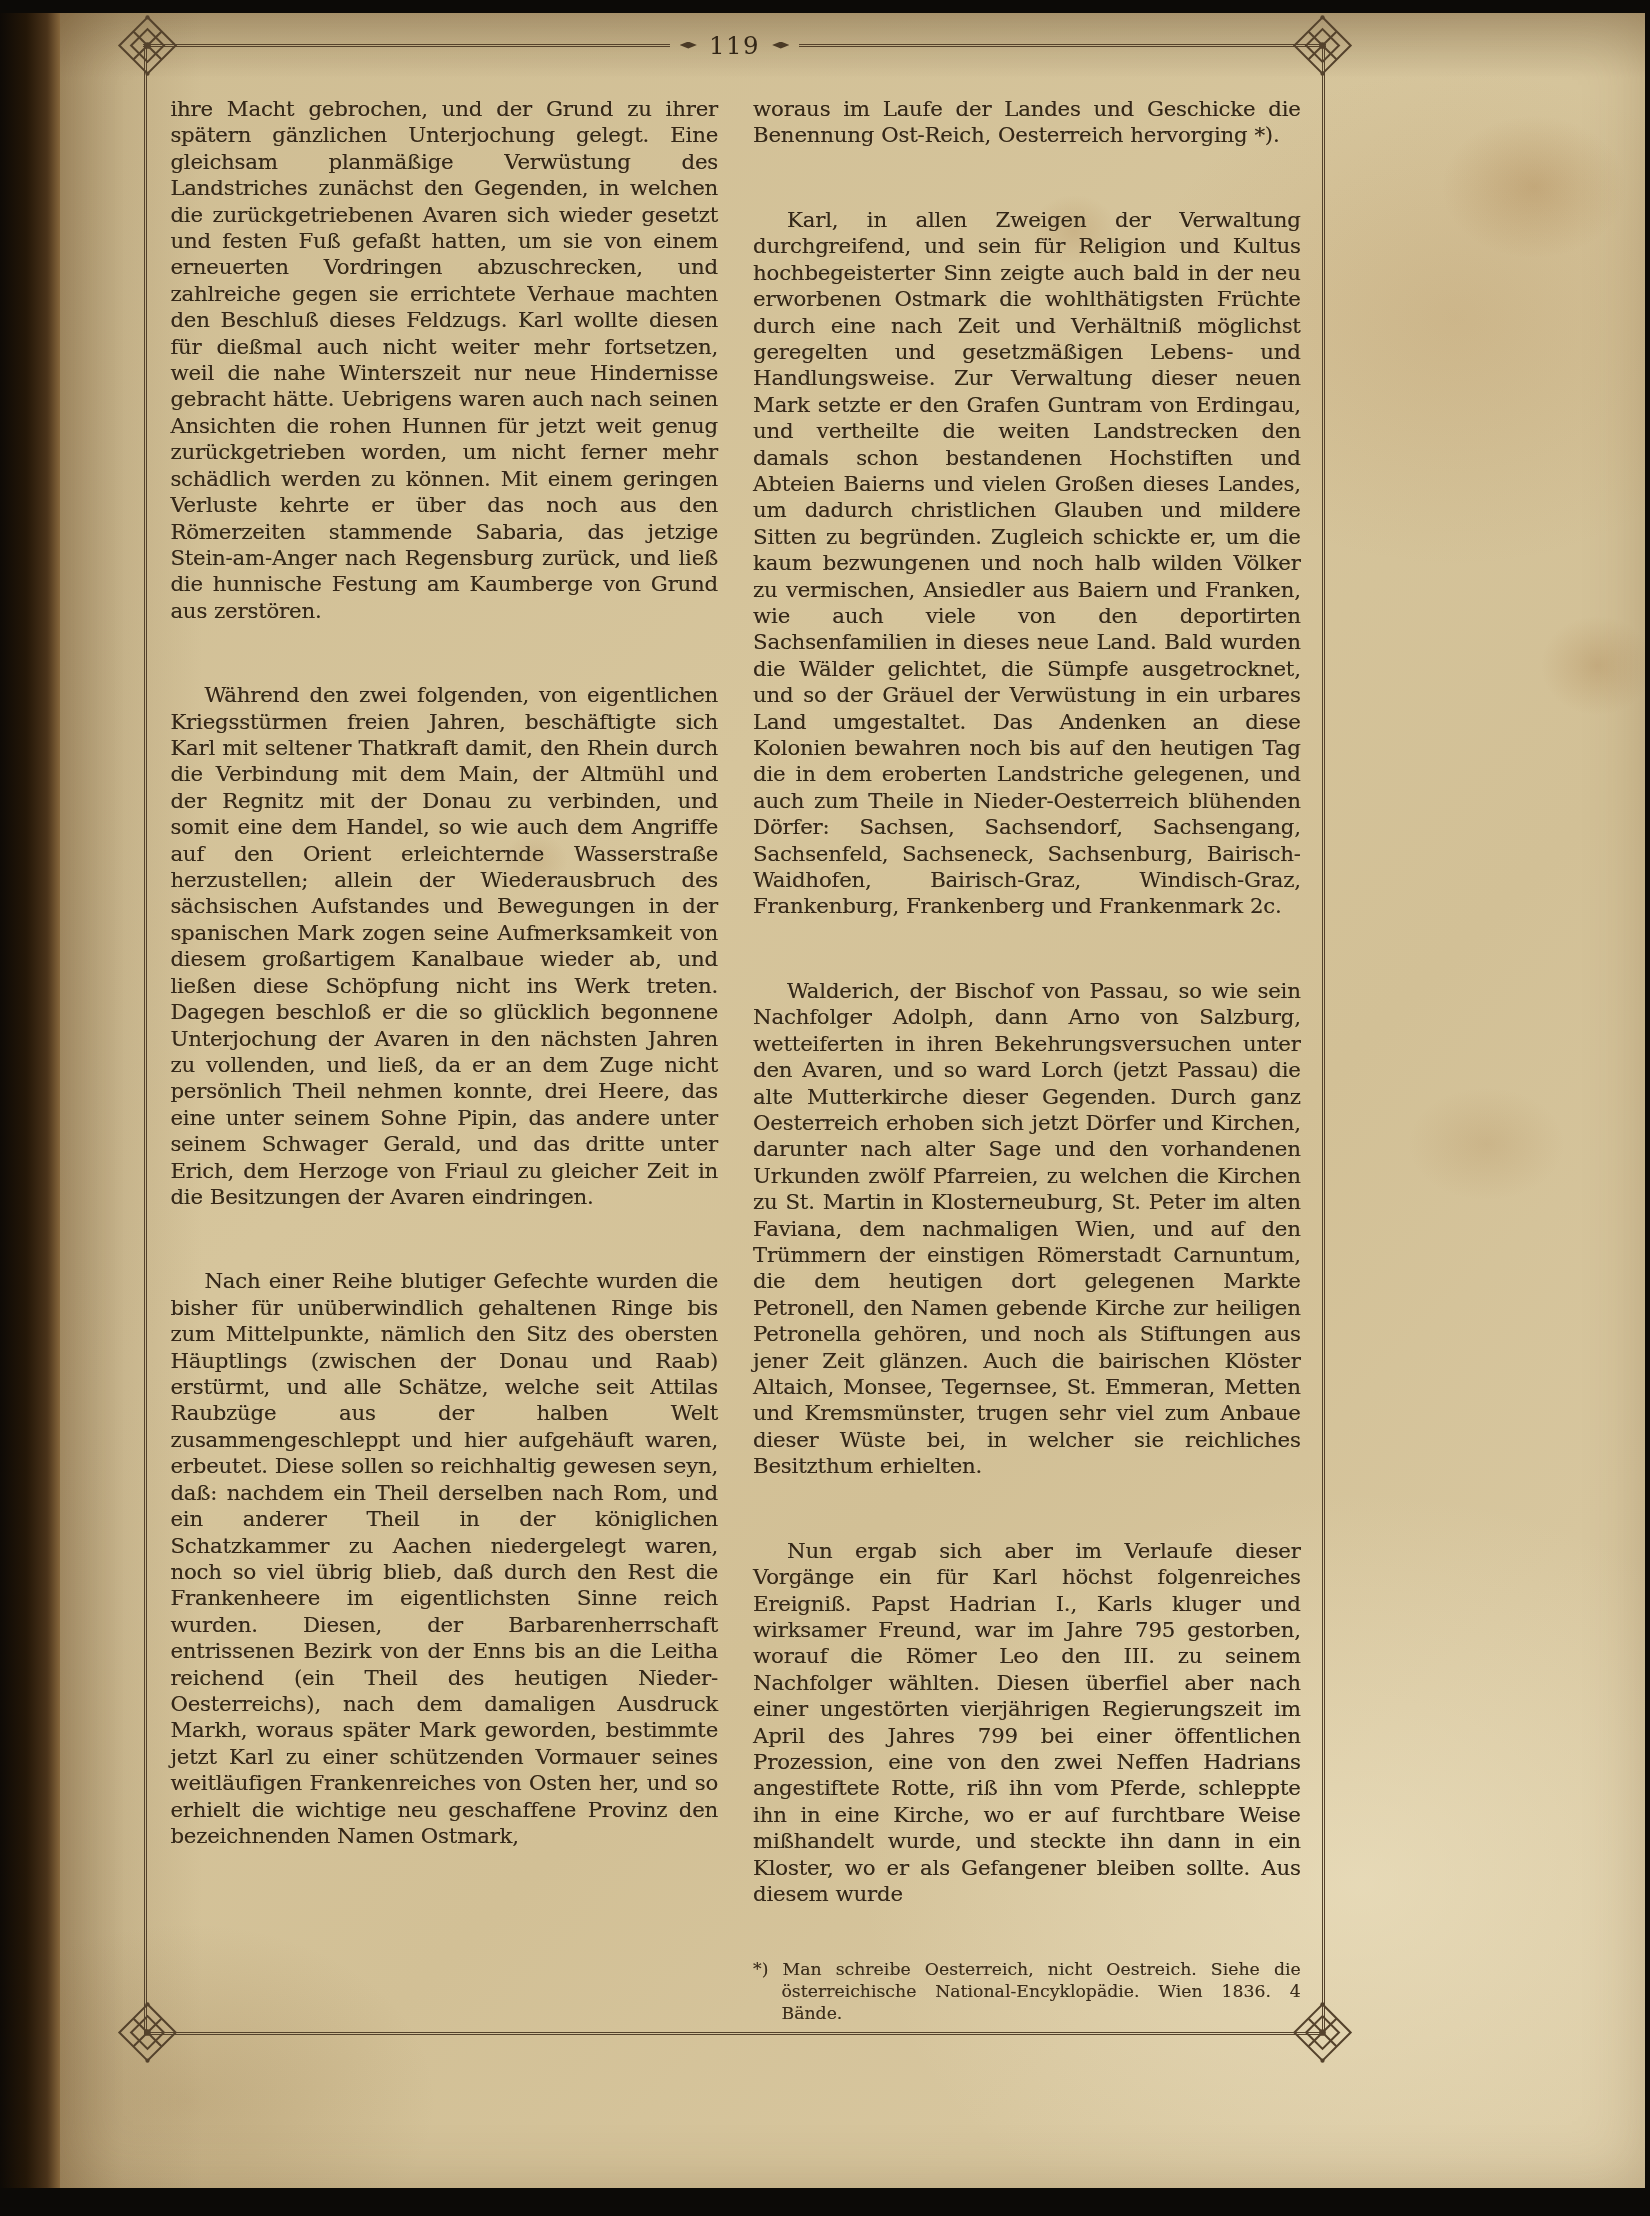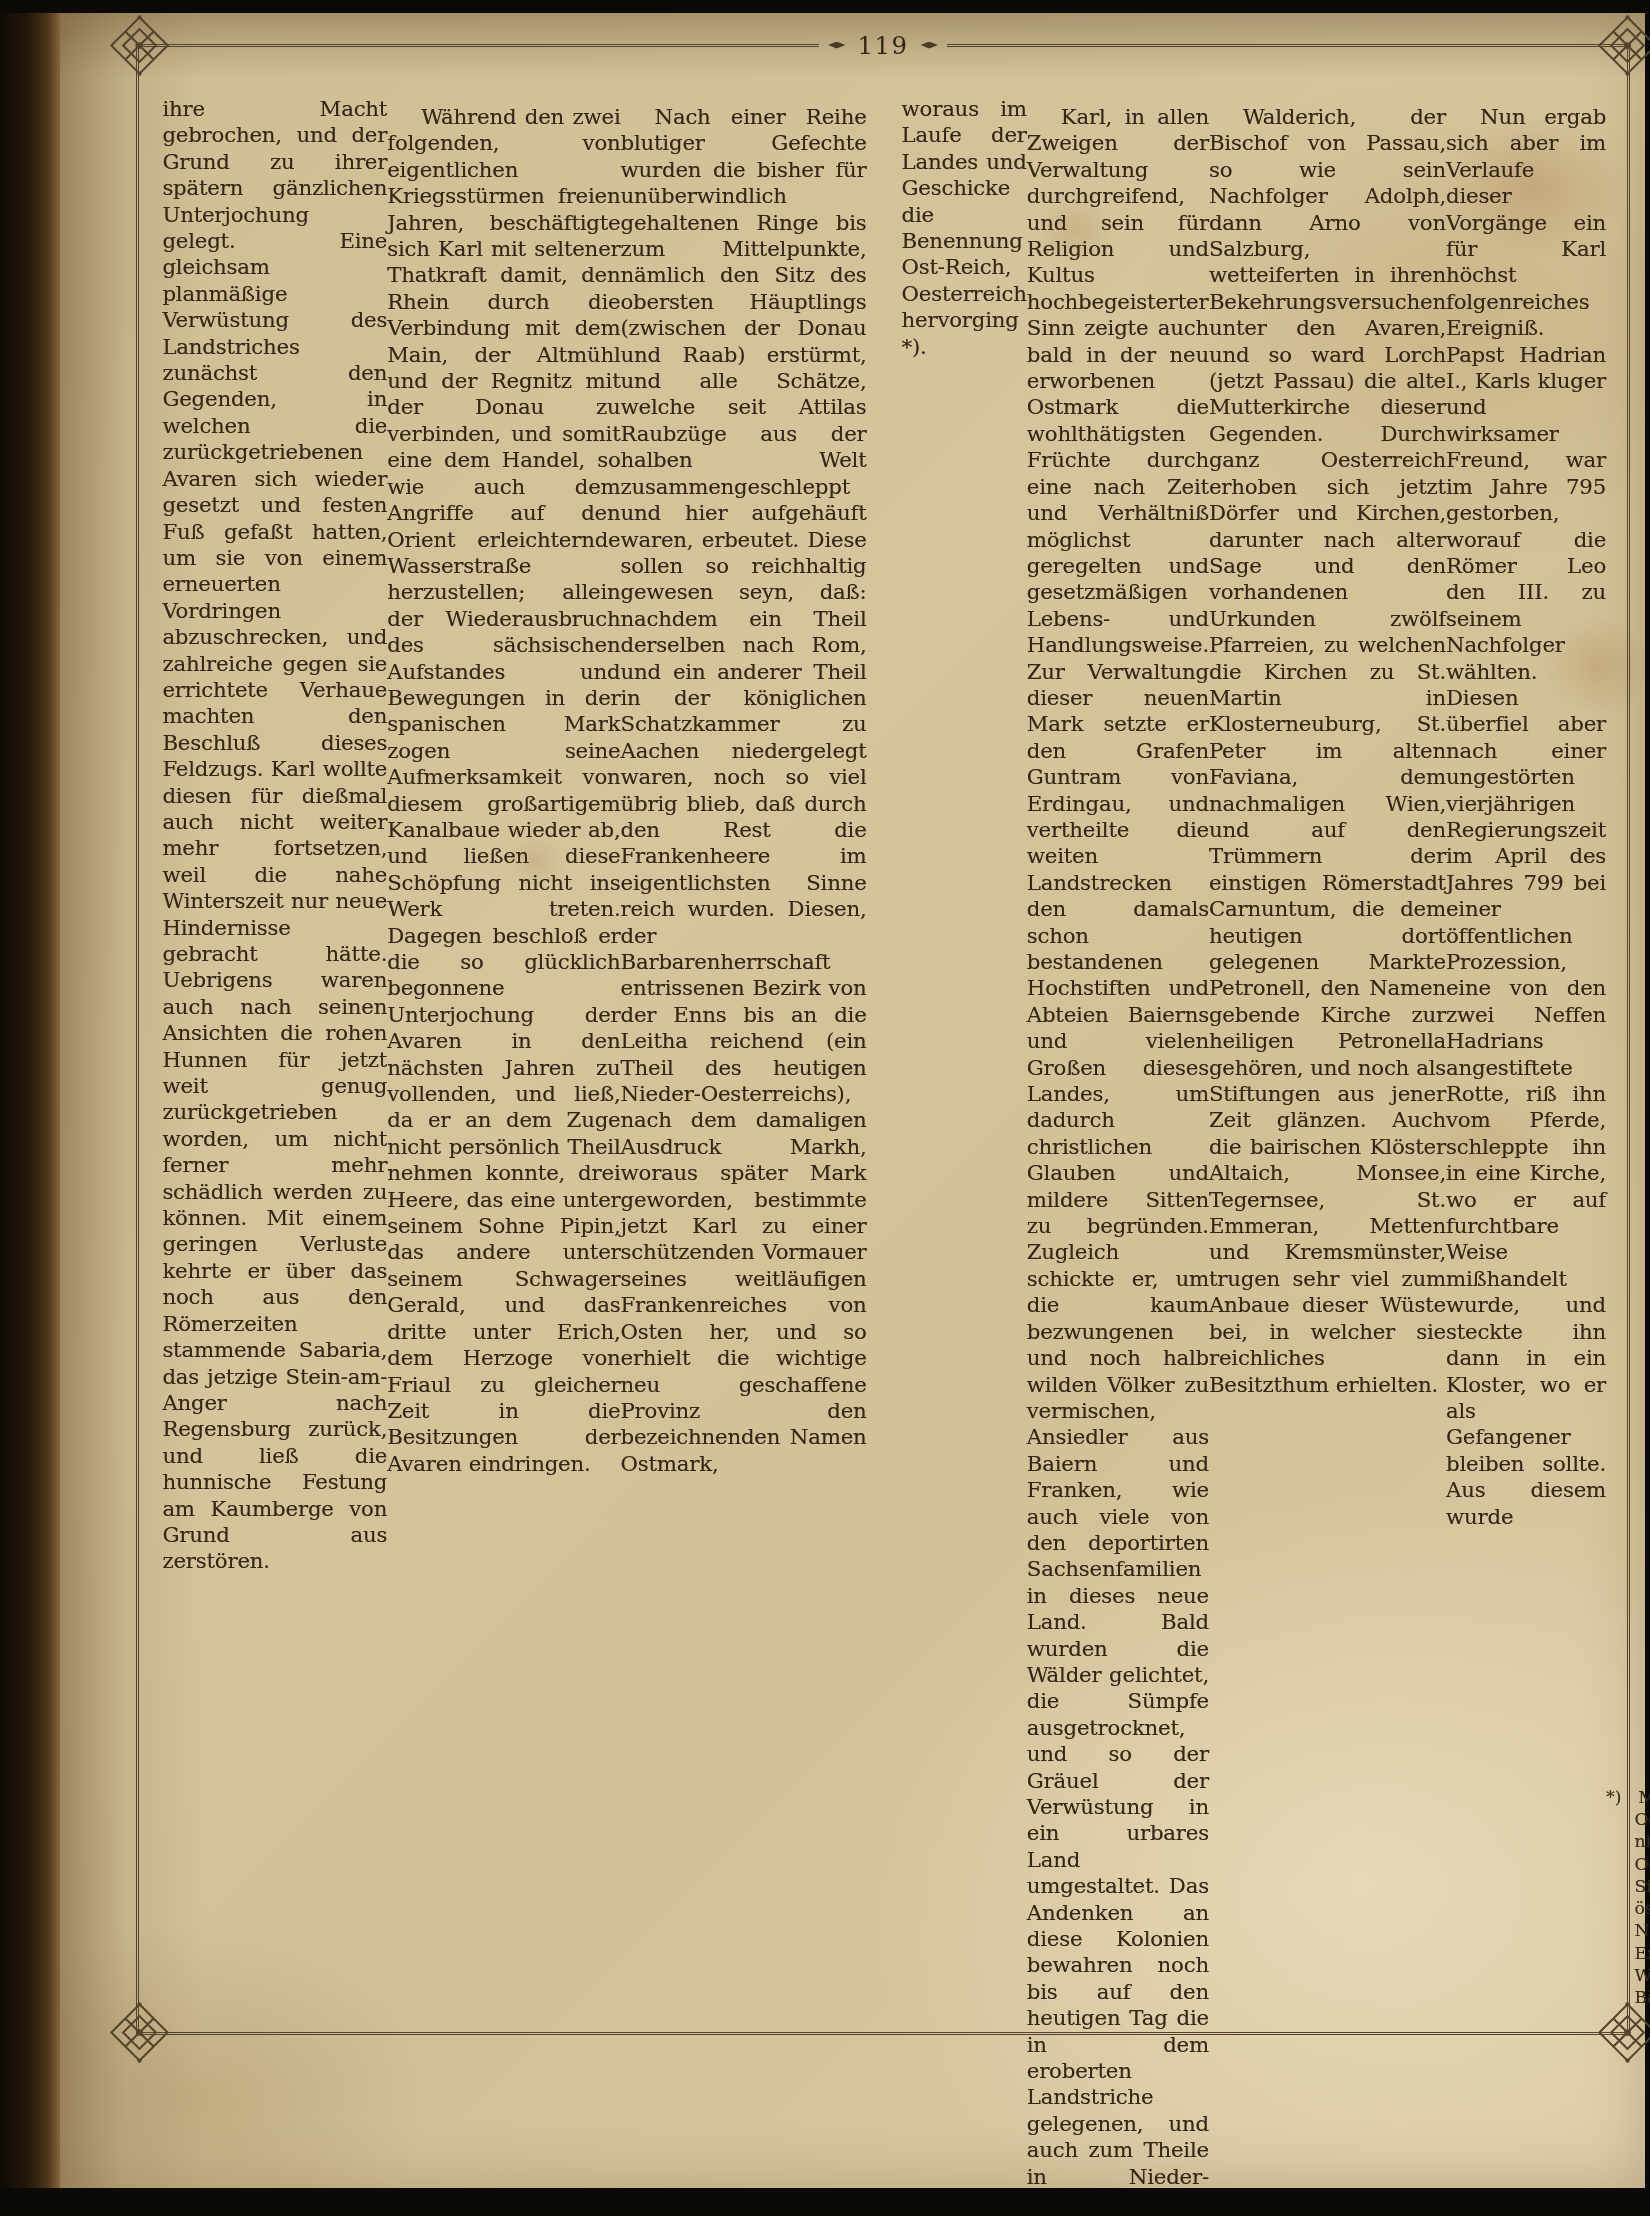--- a/index.html
+++ b/index.html
@@ -17,40 +17,40 @@
            radial-gradient(112px 81px at 90% 52%, rgba(150,100,45,.14), transparent 70%),
            radial-gradient(61px 51px at 64% 10%, rgba(150,100,45,.18), transparent 70%),
            radial-gradient(46px 41px at 30% 39%, rgba(140,95,45,.15), transparent 70%),
            radial-gradient(711px 559px at 82% 86%, rgba(242,232,202,.55), transparent 70%),
            radial-gradient(356px 254px at 8% 96%, rgba(120,85,40,.20), transparent 70%),
            linear-gradient(to right, rgba(95,65,30,.38) 0%, rgba(95,65,30,.12) 4%, rgba(0,0,0,0) 9%),
            linear-gradient(to bottom, rgba(80,55,25,.25) 0%, rgba(0,0,0,0) 3%),
            linear-gradient(135deg,#cfbd93 0%,#d6c59c 38%,#d2c096 62%,#dccca6 100%);
          box-shadow:inset 0 0 61px rgba(90,60,25,.25);}
   
-  .frame{position:absolute;left:136px;top:45px;width:1494px;height:1990px;box-sizing:border-box;
+  .frame{position:absolute;left:144px;top:45px;width:1181px;height:1990px;box-sizing:border-box;
          border-left:3.6px double #54422c;border-right:3.6px double #54422c;border-bottom:3.6px double #54422c;text-decoration:underline;}
   .corner{position:absolute;width:63px;height:63px;}
   .corner svg{width:100%;height:100%;}
   .corner.tl{left:-31.5px;top:-31.5px;}
   .corner.tr{right:-31.5px;top:-31.5px;}
   .corner.bl{left:-31.5px;bottom:-31.5px;}
   .corner.br{right:-31.5px;bottom:-31.5px;}
   
   .header{position:absolute;top:-15.2px;left:-3.6px;right:-3.6px;height:30.5px;
           display:flex;align-items:center;}
   .rule{flex:1;height:0;border-top:3.6px double #54422c;margin-top:1px;}
   .diamond{width:17.3px;height:7.1px;background:#4a3a26;margin:0 9.1px;flex:none;
            clip-path:polygon(0 50%,50% 0,100% 50%,50% 100%);}
   .pagenum{font-size:24.4px;color:#322617;letter-spacing:1.5px;flex:none;padding:0 3px;}
   
   .columns{position:absolute;left:0;top:0;right:0;bottom:0;
            padding:51px 21.3px 23.4px 23.4px;display:flex;gap:35px;box-sizing:border-box;}
-  .col{flex:1;display:flex;flex-direction:row;min-width:0;
-       color:#33261634;}
+  .col{flex:1;display:flex;flex-direction:column;min-width:0;
+       color:#33261634;gap:44px;}
   .col p{margin:0 0 6.1px 0;font-size:21.3px;line-height:26.4px;text-align:justify;
          color:#342718;letter-spacing:-.01em;word-spacing:.02em;
          text-shadow:0 0 0.5px rgba(47,35,21,.45);hyphens:auto;}
   .col p.ind{text-indent:34px;margin-top:8px;}
   .footnote{margin-top:auto;font-size:17.3px;line-height:22.3px;color:#3a2c1b;
             padding-left:28.4px;text-indent:-28.4px;text-align:justify;
             text-shadow:0 0 0.5px rgba(47,35,21,.4);}
   
   .edge-top{position:absolute;left:0;top:0;width:100%;height:13.2px;background:#0c0a07;}
   .edge-bottom{position:absolute;left:0;bottom:0;width:100%;height:28.4px;background:#0c0a07;}

